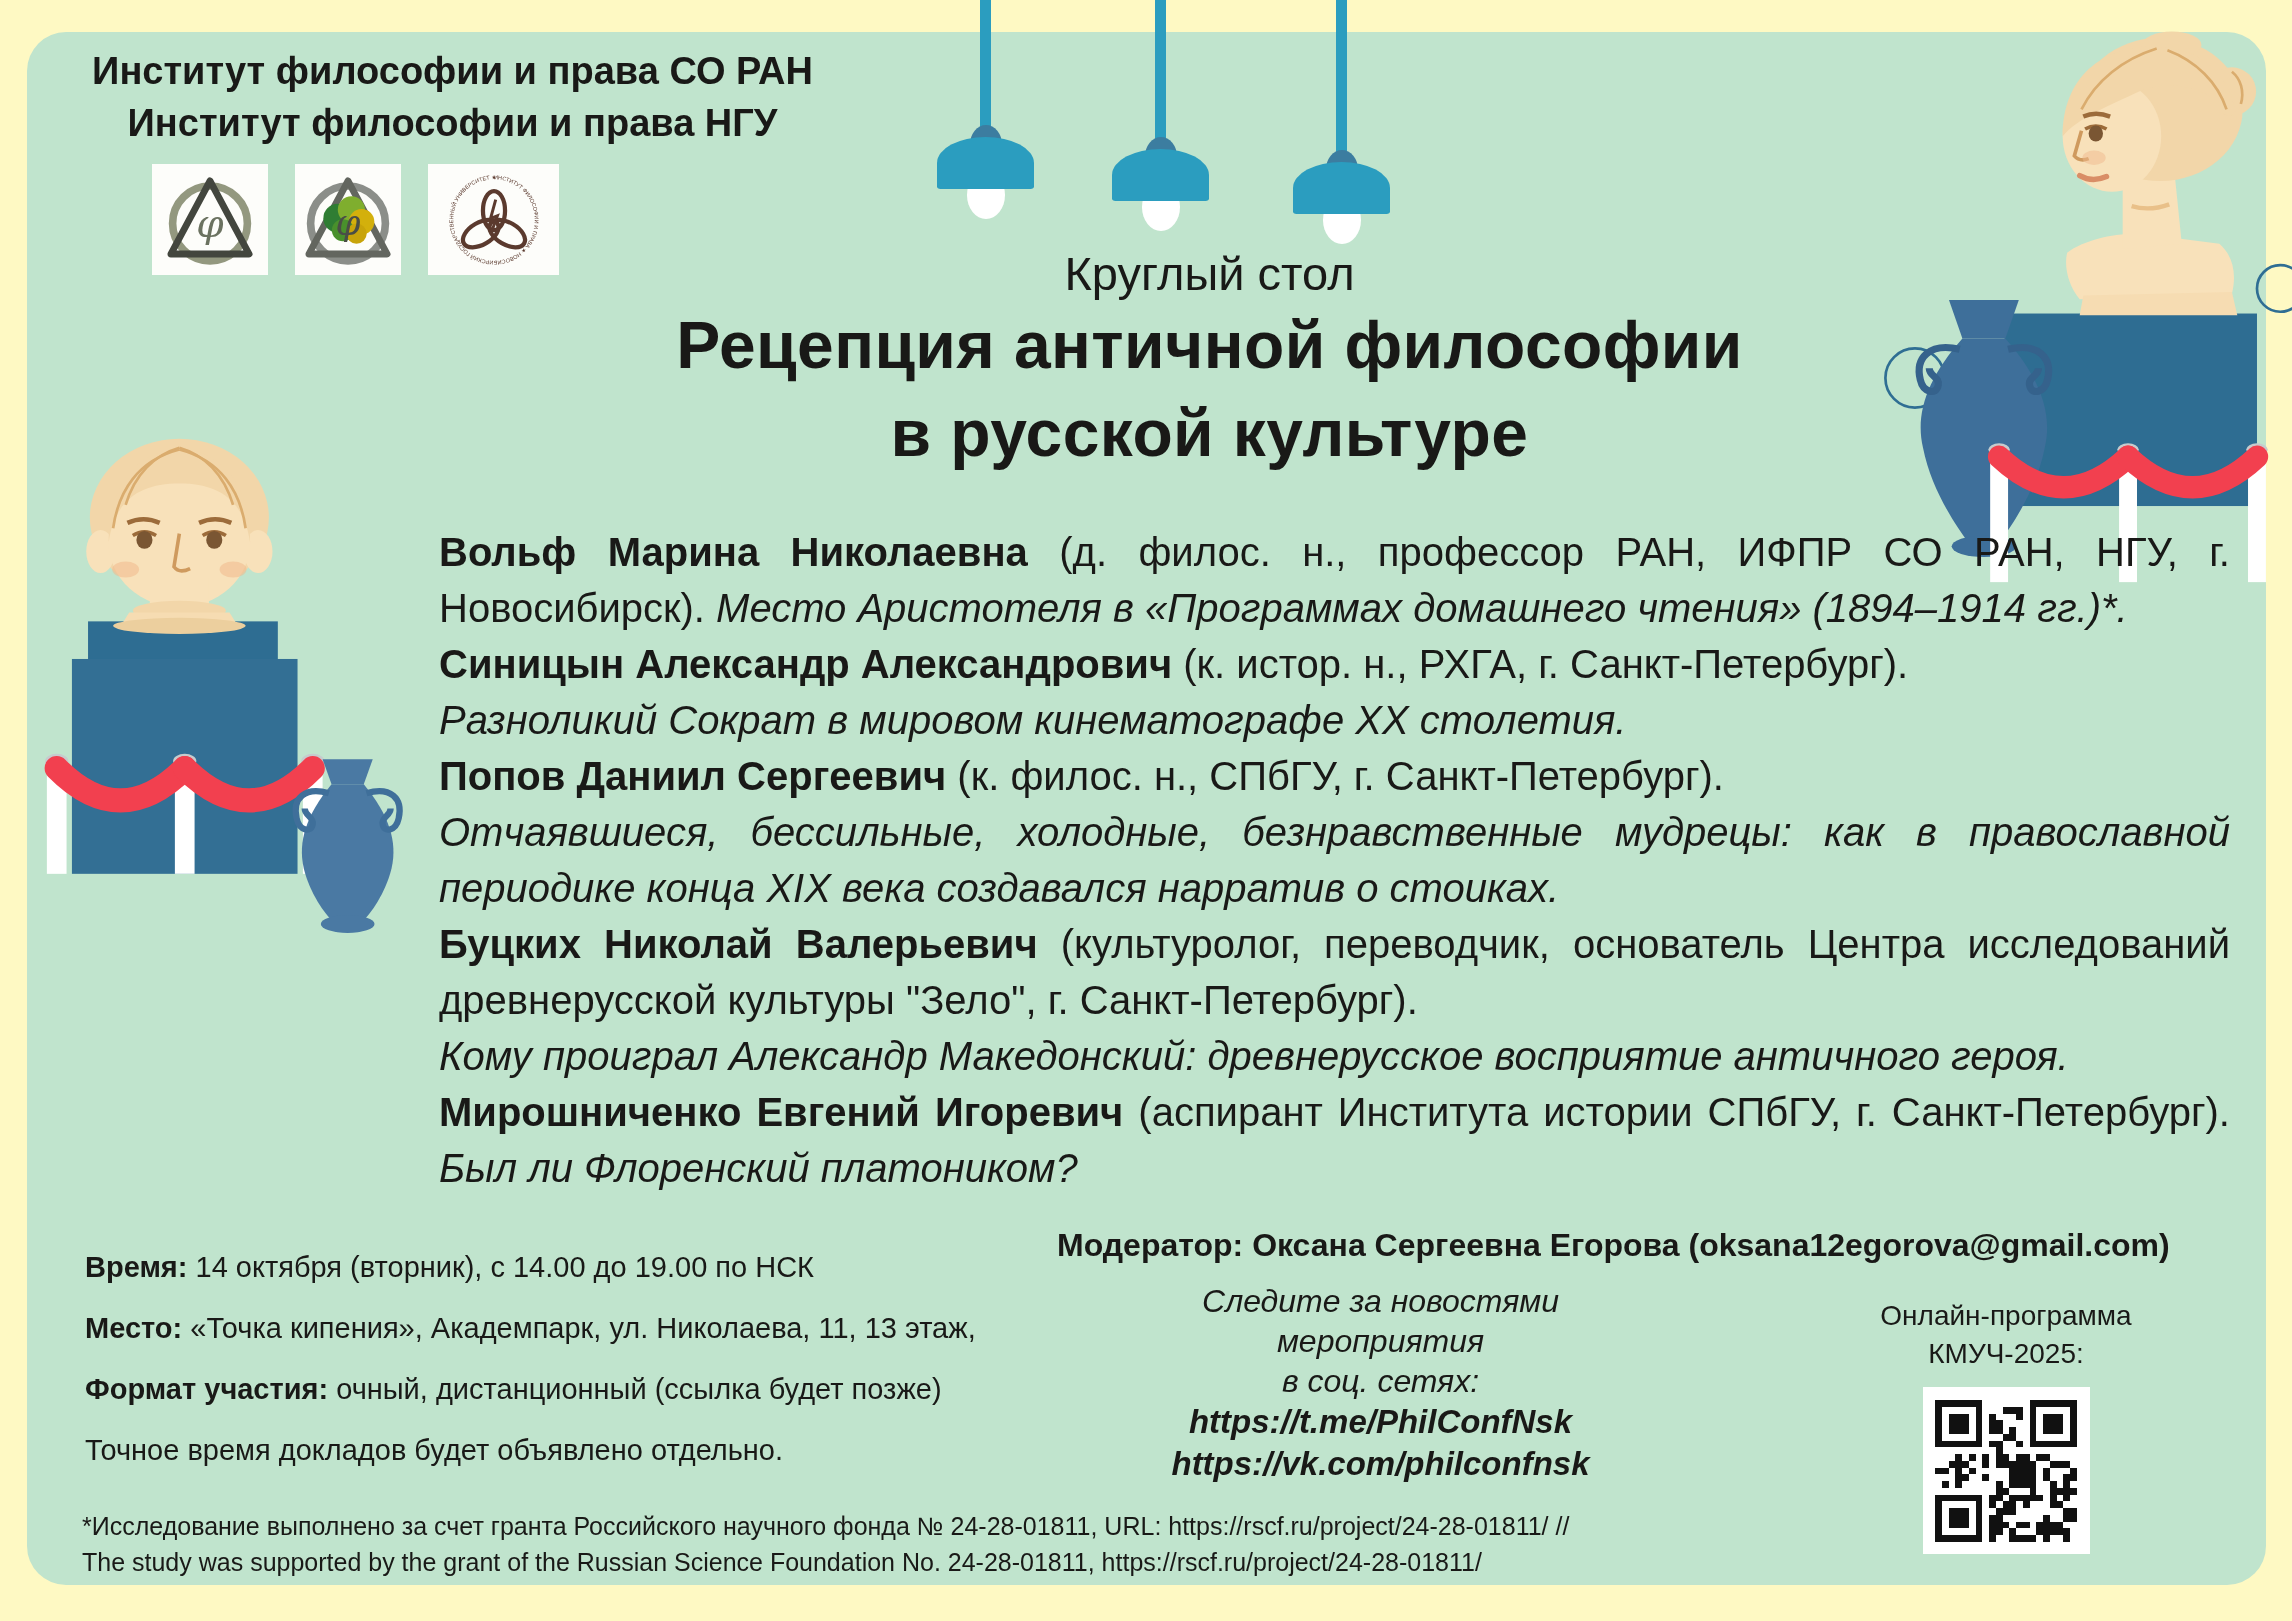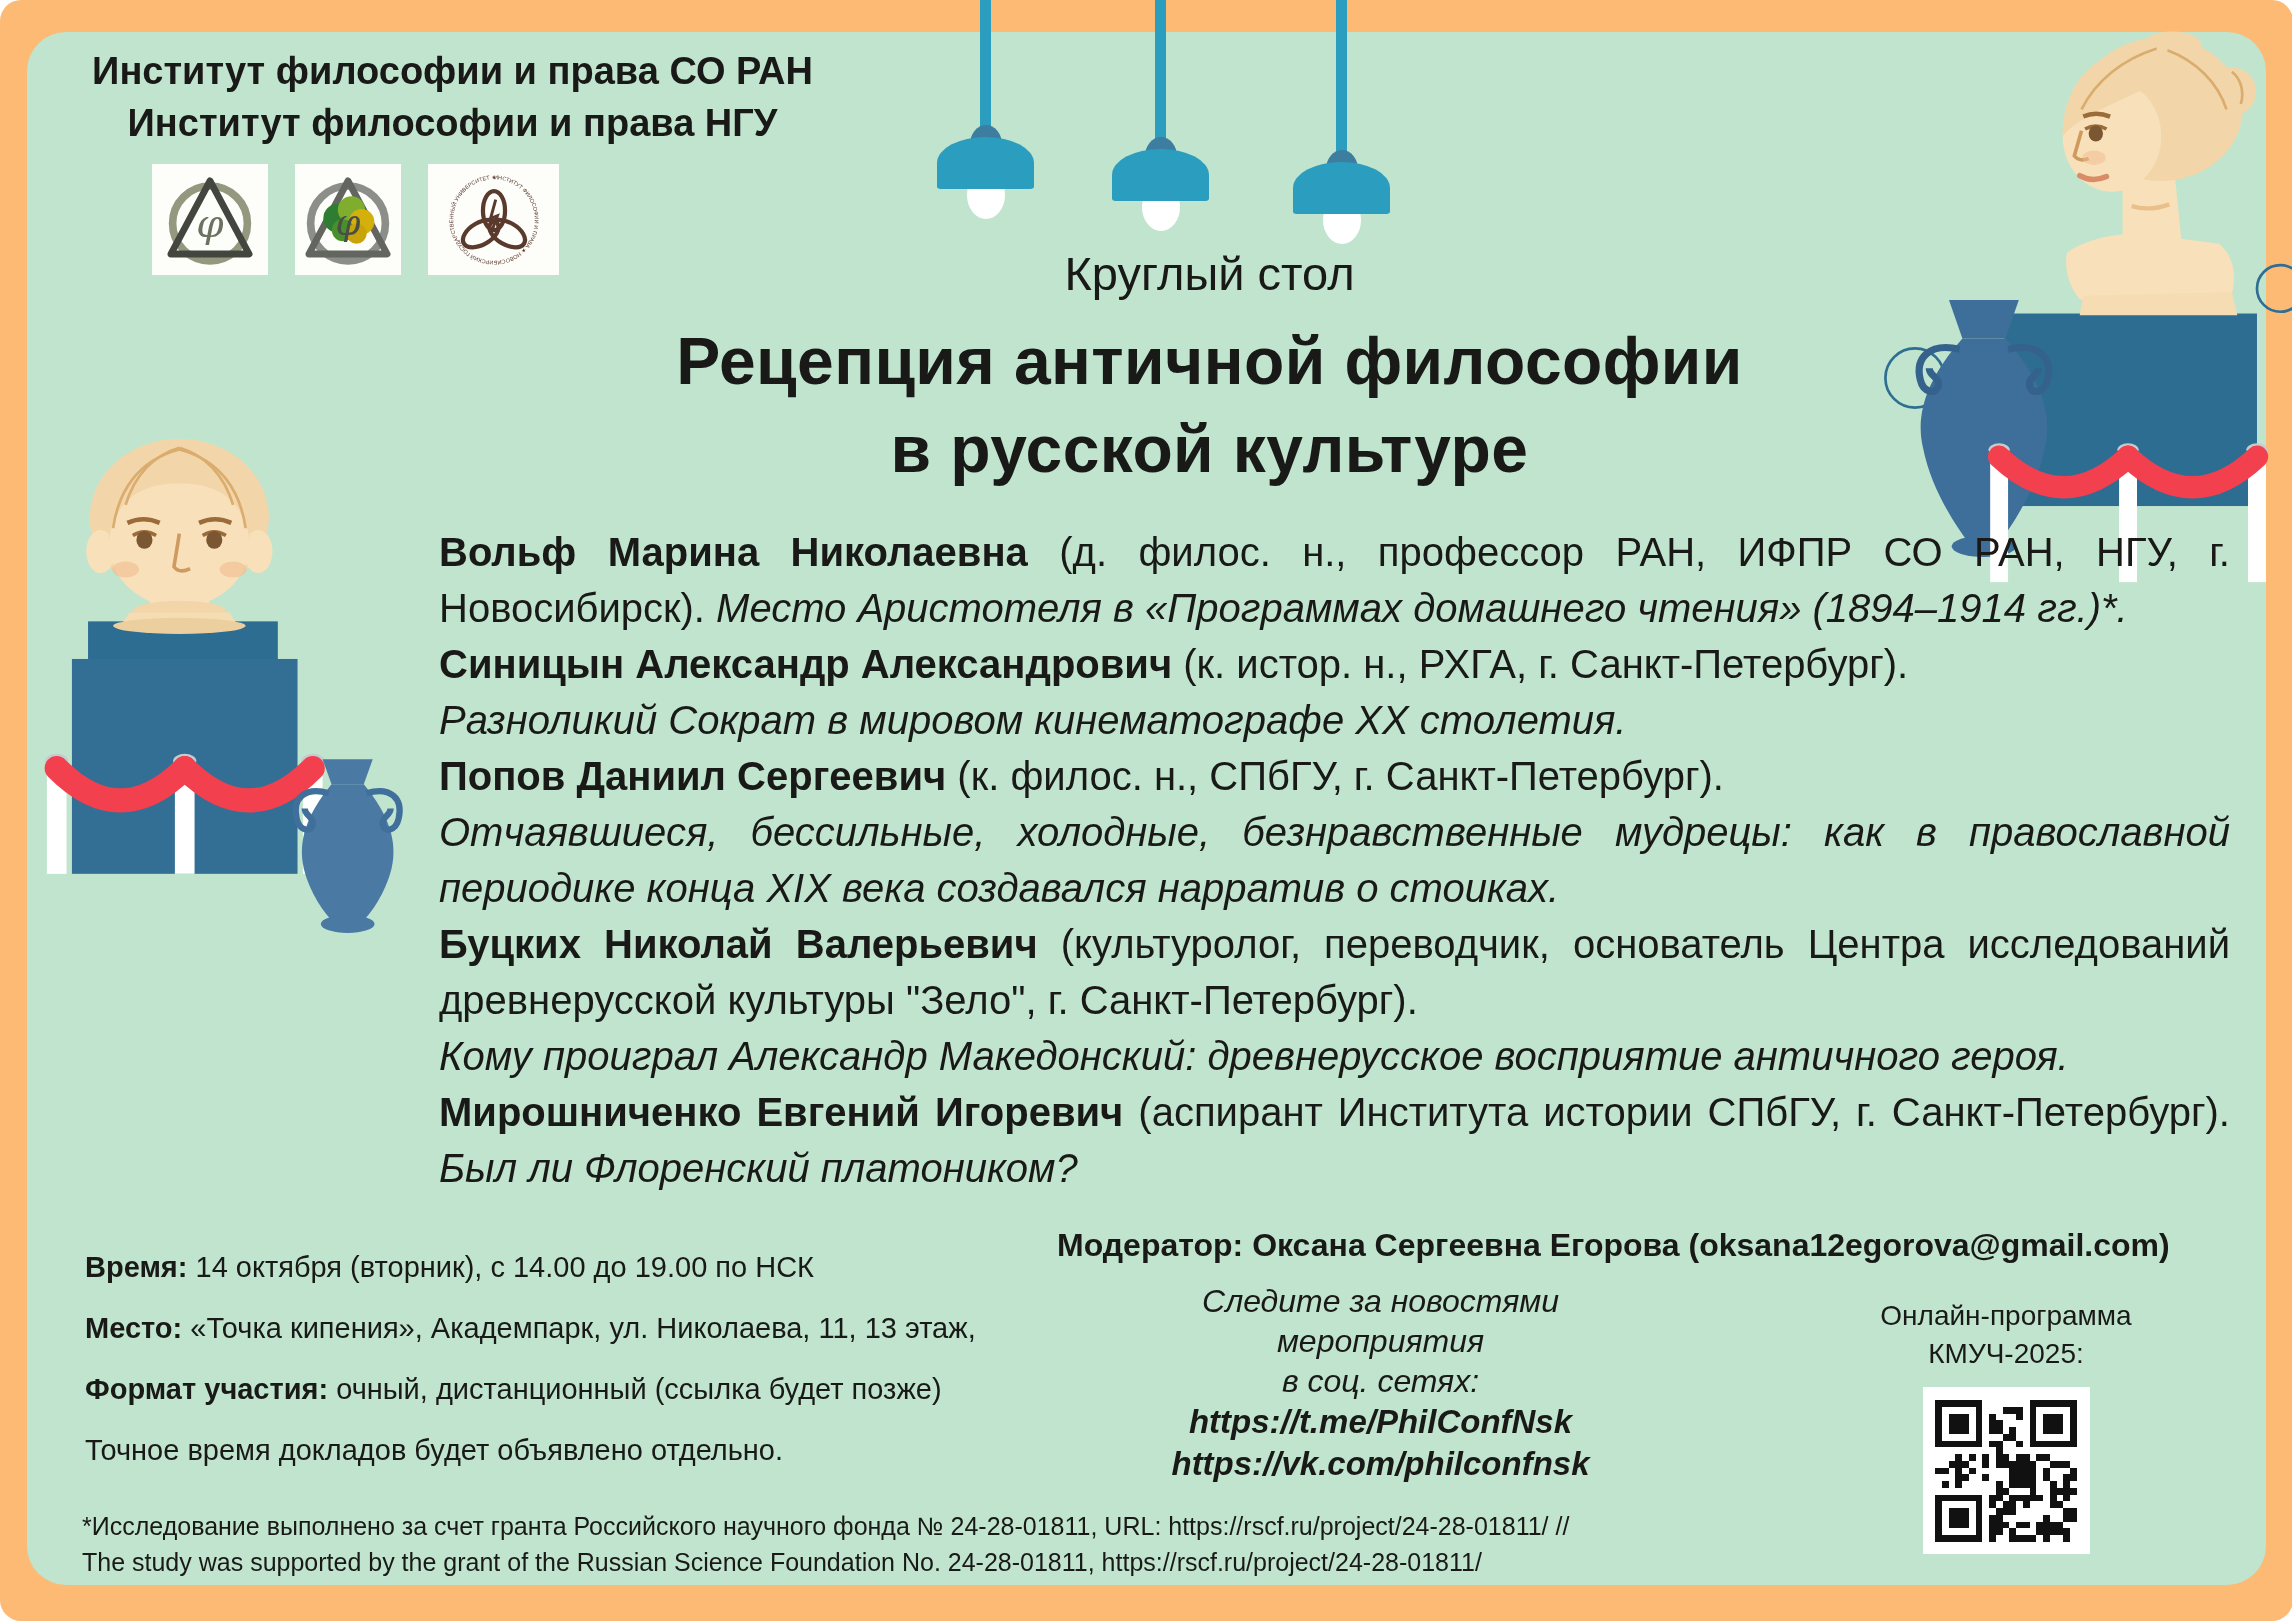--- a/index.html
+++ b/index.html
@@ -1,19 +1,19 @@
 <!DOCTYPE html>
 <html style="font-size:14.3px"><head>
 <meta charset="utf-8">
 <style>
   html,body { margin:0; padding:0; }
   #poster {
     position:relative; width:2293px; height:1621px;
-    background:#fdba74; overflow:hidden;
-    font-family:"Liberation Sans", sans-serif; color:#191917;border-radius:21px;
+    background:#fef9c3; overflow:hidden;
+    font-family:"Liberation Sans", sans-serif; color:#191917;
   }
   .panel {
     position:absolute; left:27px; top:32px; width:2239px; height:1553px;
     background:#c0e4cd; border-radius:39px;
   }
   
   .org { position:absolute; left:36px; top:45px; width:833px; text-align:center;
          font-weight:bold; font-size:38px; line-height:52px; }
   
   .logos { position:absolute; left:152px; top:164px; display:flex; gap:27px; align-items:center; }
@@ -24,21 +24,21 @@
   .lamp { position:absolute; top:0; width:99px; z-index:5; }
   .lamp .cord { width:11.6px; margin:0 auto; background:#2b9dbf; }
   .lamp .knob { width:32px; height:39px; border-radius:50%; background:#3c7da0; margin:-9px auto 0; }
   .lamp .dome { position:relative; z-index:2; width:97px; height:52px; background:#2b9dbf;
                 border-radius:97px 97px 7.2px 7.2px / 52px 52px 5.4px 5.4px; margin:-27px auto 0; }
   .lamp .bulb { position:relative; z-index:1; width:38px; height:48px; background:#ffffff;
                 border-radius:50%; margin:-18px auto 0; }
   
   .heading { position:absolute; left:296px; top:247px; width:1827px; text-align:center; z-index:4; }
   .kicker { font-size:47px; line-height:54px; }
-  .title  { font-size:66px; font-weight:bold; line-height:88px; margin-top:16px; letter-spacing:0.4px; }
+  .title  { font-size:66px; font-weight:bold; line-height:88px; letter-spacing:0.4px; }
   
   .speakers { position:absolute; left:439px; top:524px; width:1791px; z-index:4;
               font-size:40px; line-height:56px; text-align:justify; }
   .speakers p { margin:0; }
   .sp-name  { font-weight:bold; }
   .sp-topic { font-style:italic; }
   .speakers p:nth-child(2) .sp-topic,
   .speakers p:nth-child(3) .sp-topic,
   .speakers p:nth-child(4) .sp-topic { display:block; }
   

